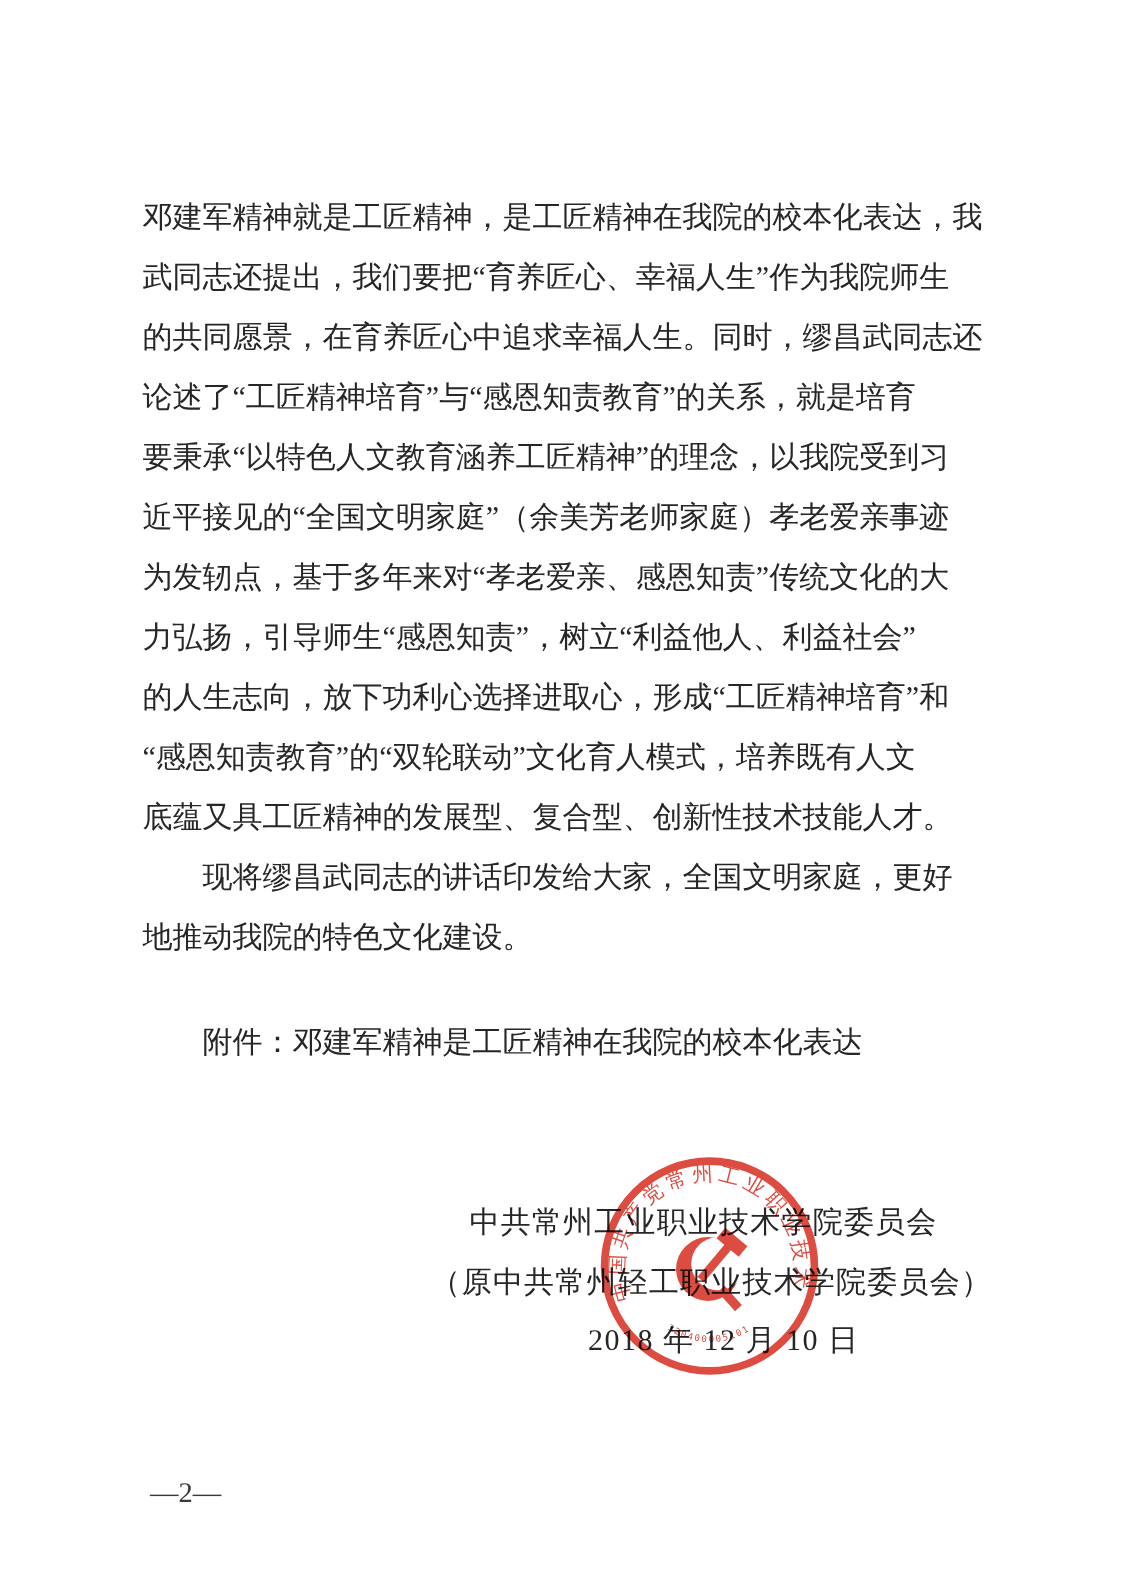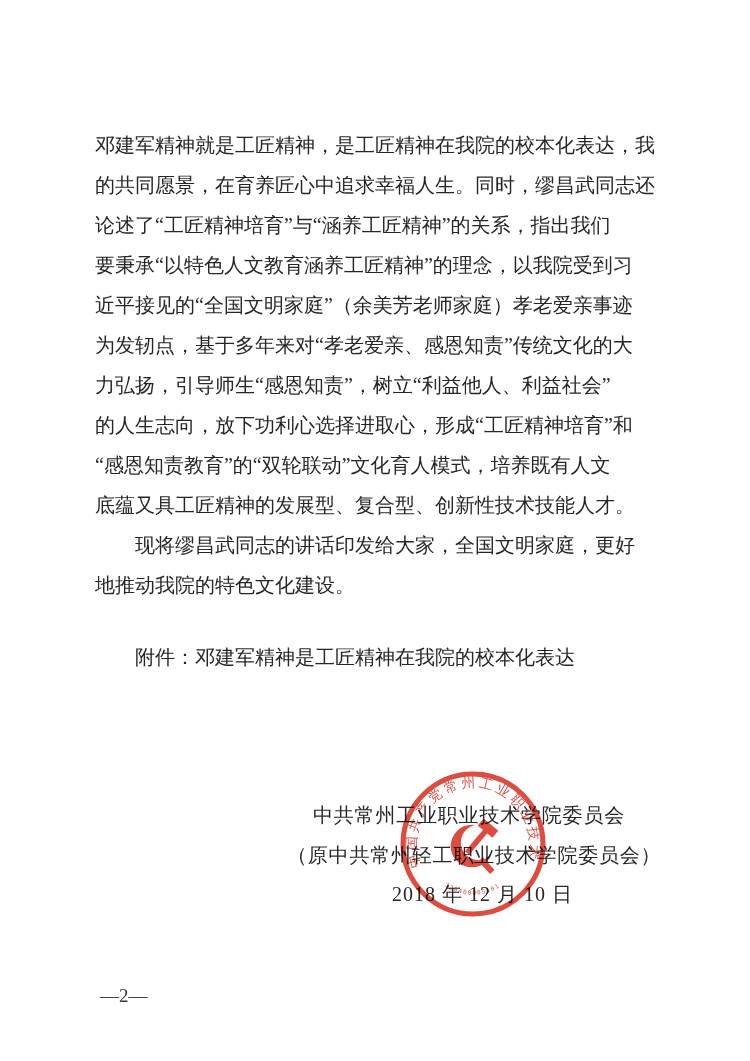--- a/index.html
+++ b/index.html
@@ -24,21 +24,21 @@
   }
   .line {
     margin: 0;
     height: 40px;
     line-height: 40px;
     font-size: 20px;
     white-space: nowrap;
     letter-spacing: 0px;
   }
   .indent { text-indent: 40px; }
-  .attachment { margin-top: 32px; }
+  .attachment { margin-top: 32px; font-family: Liberation Mono, monospace; }
   .sig {
     position: absolute;
     font-size: 20px;
     line-height: 24px;
     white-space: nowrap;
     letter-spacing: 0.8px;
   }
   .sig1 { left: 313px; top: 803px; }
   .sig2 { left: 287px; top: 843px; }
   .sig3 { left: 392px; top: 882px; letter-spacing: 1px; }
@@ -60,22 +60,23 @@
     color: #3a3a3a;
   }
 </style>
 </head>
 <body>
 
 <div class="page">
 
   <main class="content">
     <p class="line">邓建军精神就是工匠精神，是工匠精神在我院的校本化表达，我</p>
+    <p class="line">武同志还提出，我们要把“育养匠心、幸福人生”作为我院师生</p>
     <p class="line">的共同愿景，在育养匠心中追求幸福人生。同时，缪昌武同志还</p>
-    <p class="line">论述了“工匠精神培育”与“涵养工匠精神”的关系，指出我们</p>
+    <p class="line">论述了“工匠精神培育”与“感恩知责教育”的关系，就是培育</p>
     <p class="line">要秉承“以特色人文教育涵养工匠精神”的理念，以我院受到习</p>
     <p class="line">近平接见的“全国文明家庭”（余美芳老师家庭）孝老爱亲事迹</p>
     <p class="line">为发轫点，基于多年来对“孝老爱亲、感恩知责”传统文化的大</p>
     <p class="line">力弘扬，引导师生“感恩知责”，树立“利益他人、利益社会”</p>
     <p class="line">的人生志向，放下功利心选择进取心，形成“工匠精神培育”和</p>
     <p class="line">“感恩知责教育”的“双轮联动”文化育人模式，培养既有人文</p>
     <p class="line">底蕴又具工匠精神的发展型、复合型、创新性技术技能人才。</p>
     <p class="line indent">现将缪昌武同志的讲话印发给大家，全国文明家庭，更好</p>
     <p class="line">地推动我院的特色文化建设。</p>
     <p class="line indent attachment">附件：邓建军精神是工匠精神在我院的校本化表达</p>

